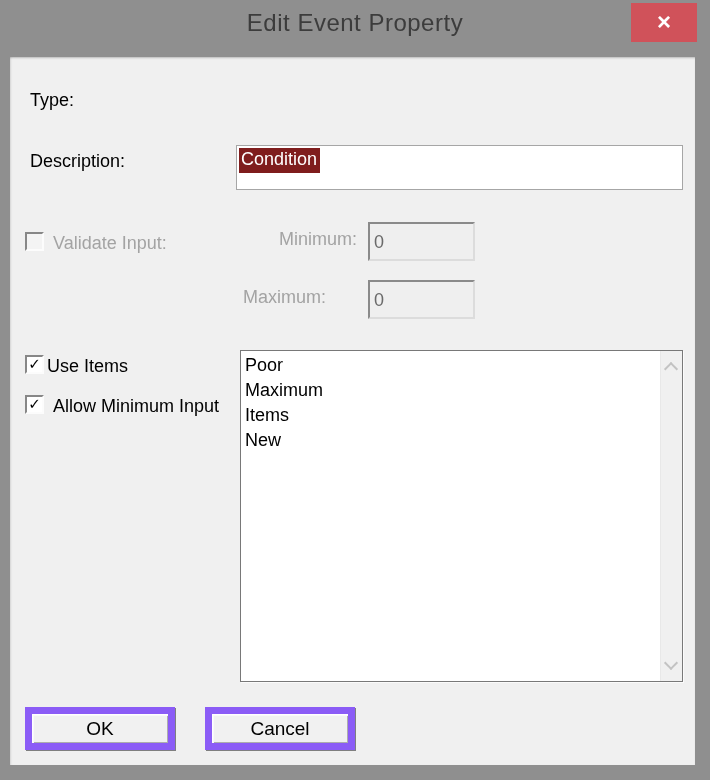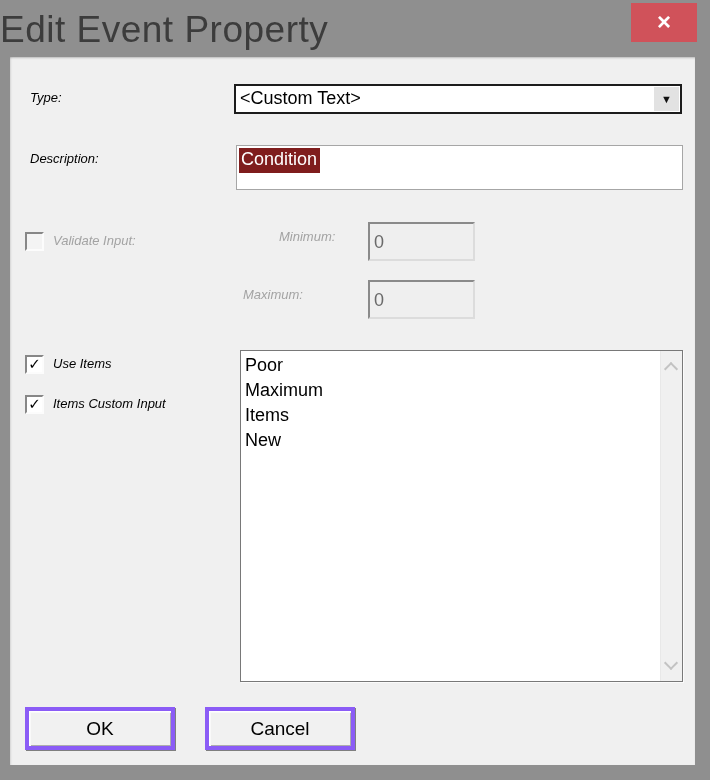--- a/index.html
+++ b/index.html
@@ -5,35 +5,35 @@
   html,body { margin:0; padding:0; }
   body {
     width:710px; height:780px; position:relative; overflow:hidden;
     background:#8f8f8f;
     font-family:"Liberation Sans","DejaVu Sans",sans-serif;
     -webkit-font-smoothing:antialiased;
   }
   
   .titlebar { position:absolute; top:0; left:0; right:0; height:57px; background:#8f8f8f; }
   .title {
-    position:absolute; top:9px; left:0; width:100%; text-align:left;
-    font-size:37px; color:#3c3c3c; letter-spacing:.5px;
+    position:absolute; top:9px; left:0; width:100%; text-align:center;
+    font-size:24px; color:#3c3c3c; letter-spacing:.5px;
   }
   .close-btn {
     position:absolute; top:3px; right:13px; width:66px; height:39px;
     background:#d0525a; color:#ffffff; font-size:24px; line-height:38px;
     text-align:center; cursor:default; font-weight:bold;
   }
   
   .client {
     position:absolute; left:10px; top:57px; width:685px; height:708px;
     background:#f0f0f0;
     box-shadow: inset 0 2px 3px -2px rgba(0,0,0,.45), inset 2px 0 3px -2px rgba(0,0,0,.2);
   }
-  .lbl { position:absolute; font-size:13px; color:#000; white-space:nowrap;font-style:italic; }
+  .lbl { position:absolute; font-size:18px; color:#000; white-space:nowrap; }
   .lbl.disabled { color:#a3a3a3; }
 
   
   .combo {
     position:absolute; left:224px; top:27px; width:444px; height:26px;
     background:#ffffff; border:2px solid #1c1c1c;
   }
   .combo-text { position:absolute; left:4px; top:2px; font-size:18px; color:#000; }
   .combo-btn {
     position:absolute; top:1px; right:1px; bottom:1px; width:25px;
@@ -84,71 +84,65 @@
     background:#f0f0f0; border-left:1px solid #e8e8e8;
   }
   .chev { position:absolute; left:5px; width:8px; height:8px;
     border-left:2px solid #c3c3c3; border-top:2px solid #c3c3c3; }
   .chev-up { top:13px; transform:rotate(45deg); }
   .chev-down { bottom:13px; transform:rotate(225deg); }
 
   
   .btn {
     position:absolute; top:650px; width:150px; height:43px;
-    background:#f1f1f1; border:4px solid #8b5cf6;
+    background:#f1f1f1; border:7px solid #8b5cf6;
     box-shadow: inset 1px 1px 0 #ffffff, inset 2px 2px 0 #f9f9f9,
                 inset -1px -1px 0 #adadad, 1px 1px 0 #7f7f7f;
     font-size:19px; color:#000; font-family:inherit; cursor:default;text-align:center;
   }
   .btn-ok { left:15px; }
   .btn-cancel { left:195px; }
 </style>
 </head>
 <body>
 
 <div class="titlebar">
   <div class="title">Edit Event Property</div>
   <div class="close-btn">
     <span>×</span>
   </div>
 </div>
 
 <div class="client">
 
   <div class="lbl" style="left:20px; top:33px;">Type:</div>
-  <div class="combo">
-    <span class="combo-text">&lt;Custom Text&gt;</span>
-    <span class="combo-btn">
-      <span>▼</span>
-    </span>
-  </div>
 
   <div class="lbl" style="left:20px; top:94px;">Description:</div>
   <div class="desc-field">
     <span class="selected-text">Condition</span>
   </div>
 
   <div class="cb disabled" style="left:15px; top:175px;"></div>
   <div class="lbl disabled" style="left:43px; top:176px;">Validate Input:</div>
 
   <div class="lbl disabled" style="left:233px; top:172px;margin-left:36px;">Minimum:</div>
   <input class="num-field" style="left: 358px; top: 165px;" readonly="" value="0">
 
   <div class="lbl disabled" style="left:233px; top:230px;">Maximum:</div>
   <input class="num-field" style="left: 358px; top: 223px;" readonly="" value="0">
 
   <div class="cb" style="left:15px; top:298px;">
     <span>✓</span>
   </div>
-  <div class="lbl" style="left:43px; top:299px;">Use Items</div>
+  <div class="lbl" style="left:37px; top:299px;">Use Items</div>
 
   <div class="cb" style="left:15px; top:338px;">
     <span>✓</span>
   </div>
-  <div class="lbl" style="left:43px; top:339px;">Items Custom Input</div>
+  <div class="lbl" style="left:43px; top:339px;">Allow Minimum Input</div>
 
   <div class="listbox">
     <div class="list-items">
       <div>Poor</div>
       <div>Maximum</div>
       <div>Items</div>
       <div>New</div>
     </div>
     <div class="scrollbar">
       <div class="chev chev-up"></div>

